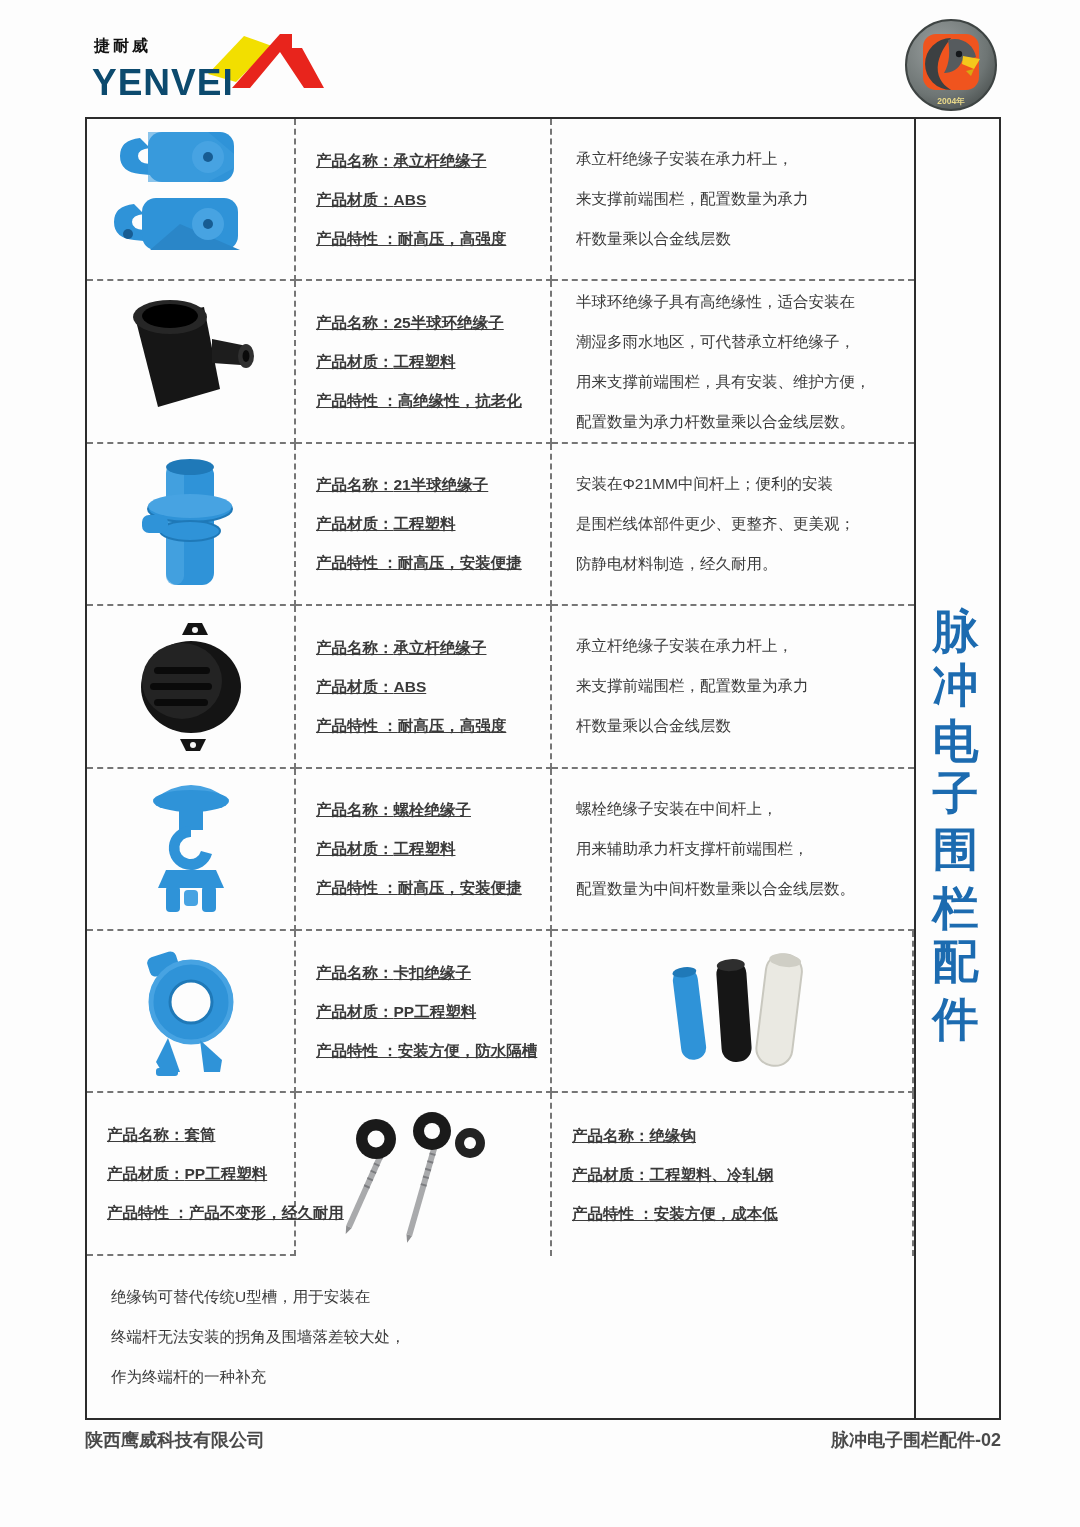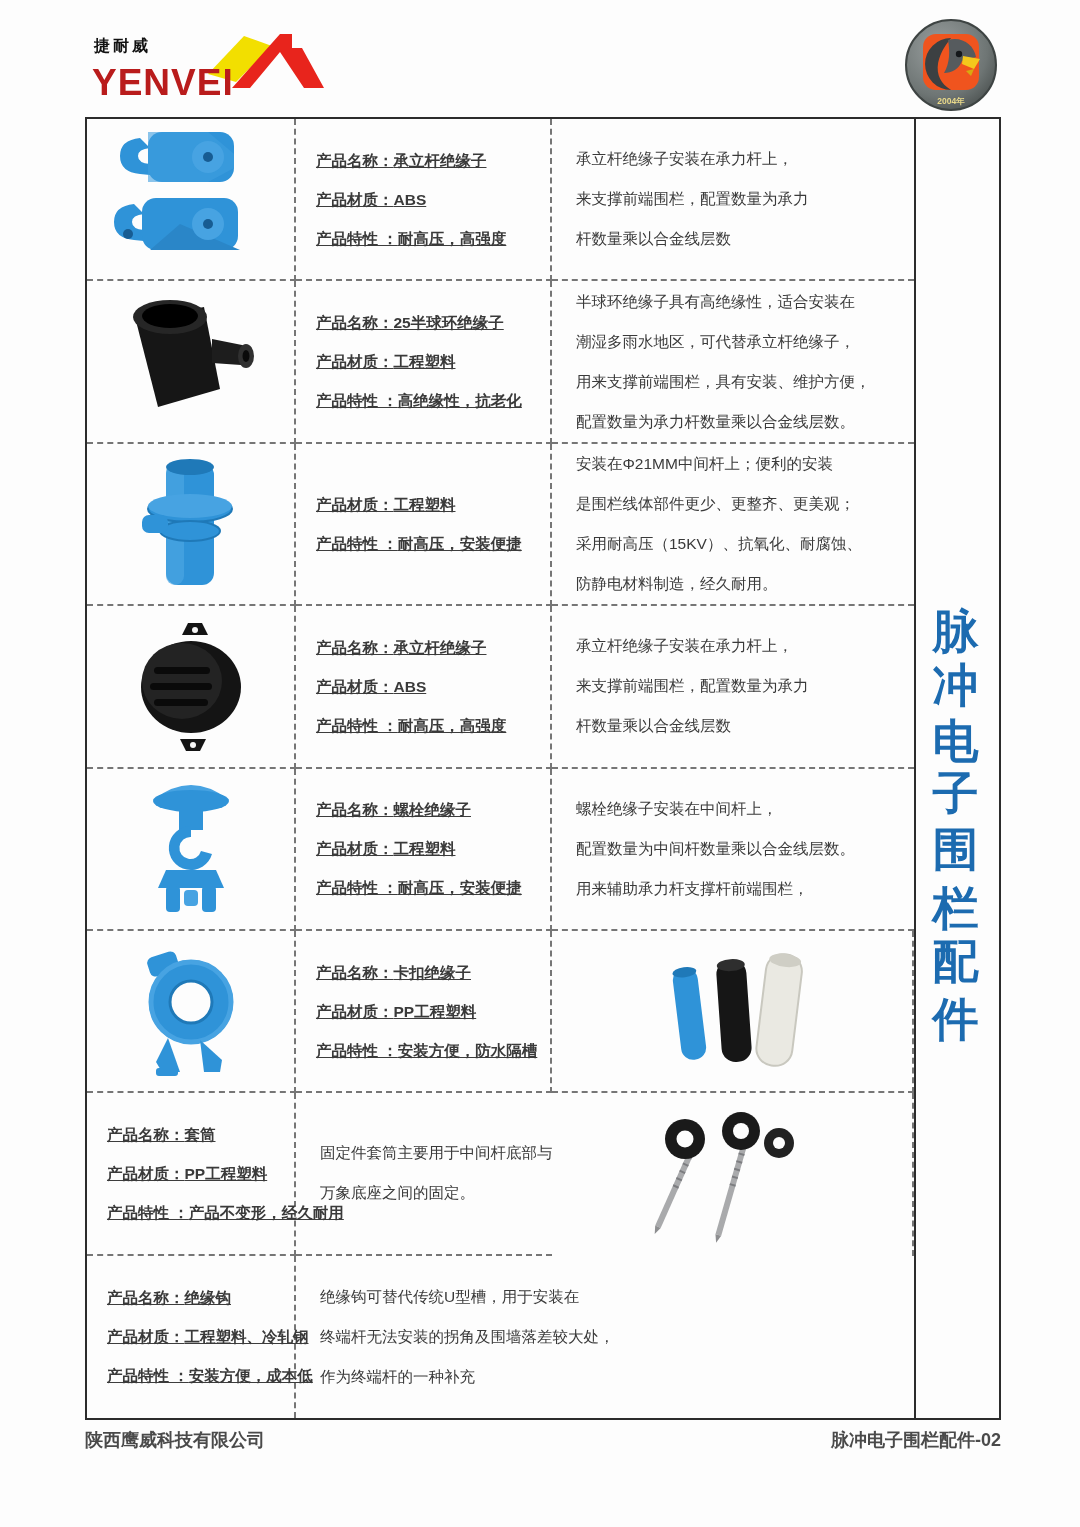--- a/index.html
+++ b/index.html
@@ -8,21 +8,21 @@
     position:relative;
     background:#fdfdfd;
     font-family:"Liberation Sans", sans-serif;
     color:#3d3d3d;
     overflow:hidden;
   }
 
   
   .logo { position:absolute; left:88px; top:28px; width:240px; height:84px; }
   .logo-cn { position:absolute; left:6px; top:8px; font-size:16px; font-weight:bold; color:#111; letter-spacing:3px; }
-  .logo-en { position:absolute; left:4px; top:34px; font-size:37px; font-weight:bold; color:#b91c1c; letter-spacing:1px; }
+  .logo-en { position:absolute; left:4px; top:34px; font-size:37px; font-weight:bold; color:#0c4a6e; letter-spacing:1px; }
   .logo-roof { position:absolute; left:118px; top:0; }
 
   .badge { position:absolute; left:903px; top:16px; width:96px; height:100px; }
 
   
   .catalog {
     position:absolute; left:85px; top:117px; width:916px; height:1303px;
     border:2px solid #2c2c2c;
     display:grid;
     grid-template-columns:209px 256px 362px 83px;
@@ -148,27 +148,27 @@
       <rect x="70" y="14" width="48" height="122" rx="12" fill="#2f93d8"></rect>
       <rect x="70" y="14" width="18" height="122" rx="9" fill="#4aa5e3" opacity="0.7"></rect>
       <ellipse cx="94" cy="18" rx="24" ry="8" fill="#1f79b8"></ellipse>
       <ellipse cx="94" cy="60" rx="42" ry="13" fill="#2f93d8" stroke="#1f79b8" stroke-width="2"></ellipse>
       <ellipse cx="94" cy="57" rx="42" ry="12" fill="#47a3e2"></ellipse>
       <ellipse cx="94" cy="82" rx="30" ry="10" fill="#2f93d8" stroke="#1f79b8" stroke-width="2"></ellipse>
       <rect x="46" y="66" width="26" height="18" rx="7" fill="#2f93d8"></rect>
     </svg>
   </div>
   <div class="cell spec-cell">
+    <div class="spec-line"><span>产品名称：</span><span>21半球绝缘子</span></div>
     <div class="spec-line"><span>产品材质：</span><span>工程塑料</span></div>
     <div class="spec-line"><span>产品特性 ：</span><span>耐高压，安装便捷</span></div>
   </div>
   <div class="cell desc-cell">
     <div class="desc-line">安装在Φ21MM中间杆上；便利的安装</div>
     <div class="desc-line">是围栏线体部件更少、更整齐、更美观；</div>
-    <div class="desc-line">采用耐高压（15KV）、抗氧化、耐腐蚀、</div>
     <div class="desc-line">防静电材料制造，经久耐用。</div>
   </div>
 
   <div class="cell img-cell">
     <svg width="190" height="150" viewBox="0 0 190 150">
       <path d="M92 12 l14 0 6 12 -26 0 z" fill="#141414"></path>
       <circle cx="99" cy="19" r="3" fill="#f5f5f5"></circle>
       <ellipse cx="95" cy="76" rx="50" ry="46" fill="#141414"></ellipse>
       <ellipse cx="86" cy="70" rx="40" ry="38" fill="#232323"></ellipse>
       <rect x="58" y="56" width="56" height="7" rx="3.5" fill="#0a0a0a"></rect>
@@ -201,22 +201,22 @@
       <rect x="88" y="116" width="14" height="16" rx="4" fill="#47a3e2"></rect>
     </svg>
   </div>
   <div class="cell spec-cell">
     <div class="spec-line"><span>产品名称：</span><span>螺栓绝缘子</span></div>
     <div class="spec-line"><span>产品材质：</span><span>工程塑料</span></div>
     <div class="spec-line"><span>产品特性 ：</span><span>耐高压，安装便捷</span></div>
   </div>
   <div class="cell desc-cell">
     <div class="desc-line">螺栓绝缘子安装在中间杆上，</div>
+    <div class="desc-line">用来辅助承力杆支撑杆前端围栏，</div>
     <div class="desc-line">配置数量为中间杆数量乘以合金线层数。</div>
-    <div class="desc-line">用来辅助承力杆支撑杆前端围栏，</div>
   </div>
 
   <div class="cell img-cell">
     <svg width="190" height="150" viewBox="0 0 190 150">
       <rect x="52" y="18" width="30" height="20" rx="6" fill="#2f93d8" transform="rotate(-18 67 28)"></rect>
       <circle cx="95" cy="66" r="42" fill="#2f93d8"></circle>
       <circle cx="95" cy="66" r="40" fill="none" stroke="#47a3e2" stroke-width="5"></circle>
       <circle cx="95" cy="66" r="21" fill="#fdfdfd"></circle>
       <circle cx="95" cy="66" r="21" fill="none" stroke="#1f79b8" stroke-width="3"></circle>
       <path d="M72 102 l12 34 h-18 l-6 -10 z" fill="#2f93d8"></path>
@@ -245,24 +245,20 @@
         <rect x="124" y="18" width="36" height="112" rx="17" fill="none" stroke="#c9c8bf" stroke-width="2"></rect>
         <ellipse cx="142" cy="24" rx="16" ry="6.5" fill="#cfcec5"></ellipse>
       </g>
     </svg>
   </div>
   <div class="cell spec-cell">
     <div class="spec-line"><span>产品名称：</span><span>套筒</span></div>
     <div class="spec-line"><span>产品材质：</span><span>PP工程塑料</span></div>
     <div class="spec-line"><span>产品特性 ：</span><span>产品不变形，经久耐用</span></div>
   </div>
-  <div class="cell desc-cell">
-    <div class="desc-line">固定件套筒主要用于中间杆底部与</div>
-    <div class="desc-line">万象底座之间的固定。</div>
-  </div>
 
   <div class="cell img-cell last">
     <svg width="190" height="150" viewBox="0 0 190 150">
       <g transform="rotate(24 60 40)">
         <rect x="57" y="52" width="6" height="84" fill="#a9aaac"></rect>
         <path d="M57 136 l3 8 3 -8 z" fill="#8d8e90"></path>
         <path d="M57 60 h6 M57 68 h6 M57 76 h6 M57 84 h6 M57 92 h6" stroke="#7c7d80" stroke-width="2"></path>
       </g>
       <g transform="rotate(16 110 36)">
         <rect x="107" y="48" width="6" height="92" fill="#a9aaac"></rect>

